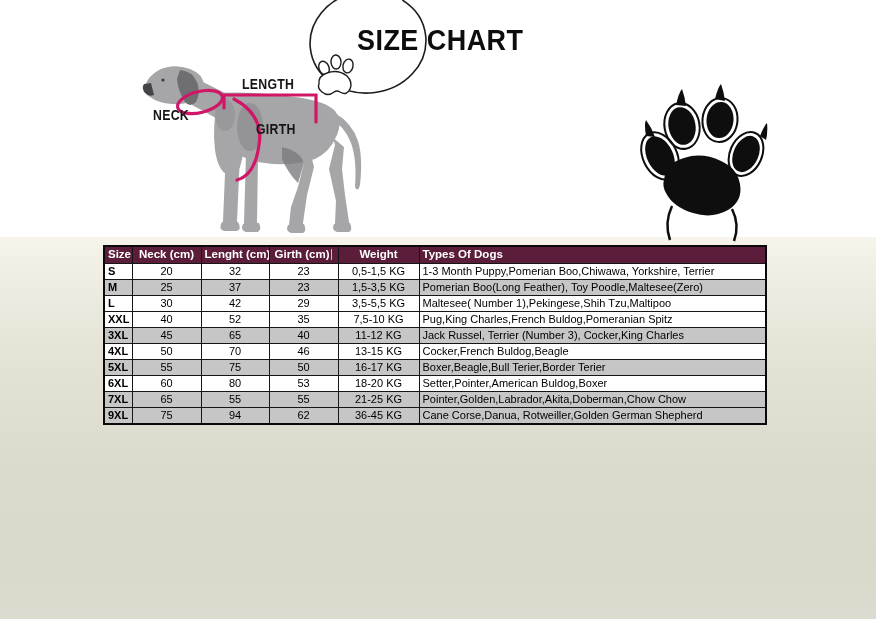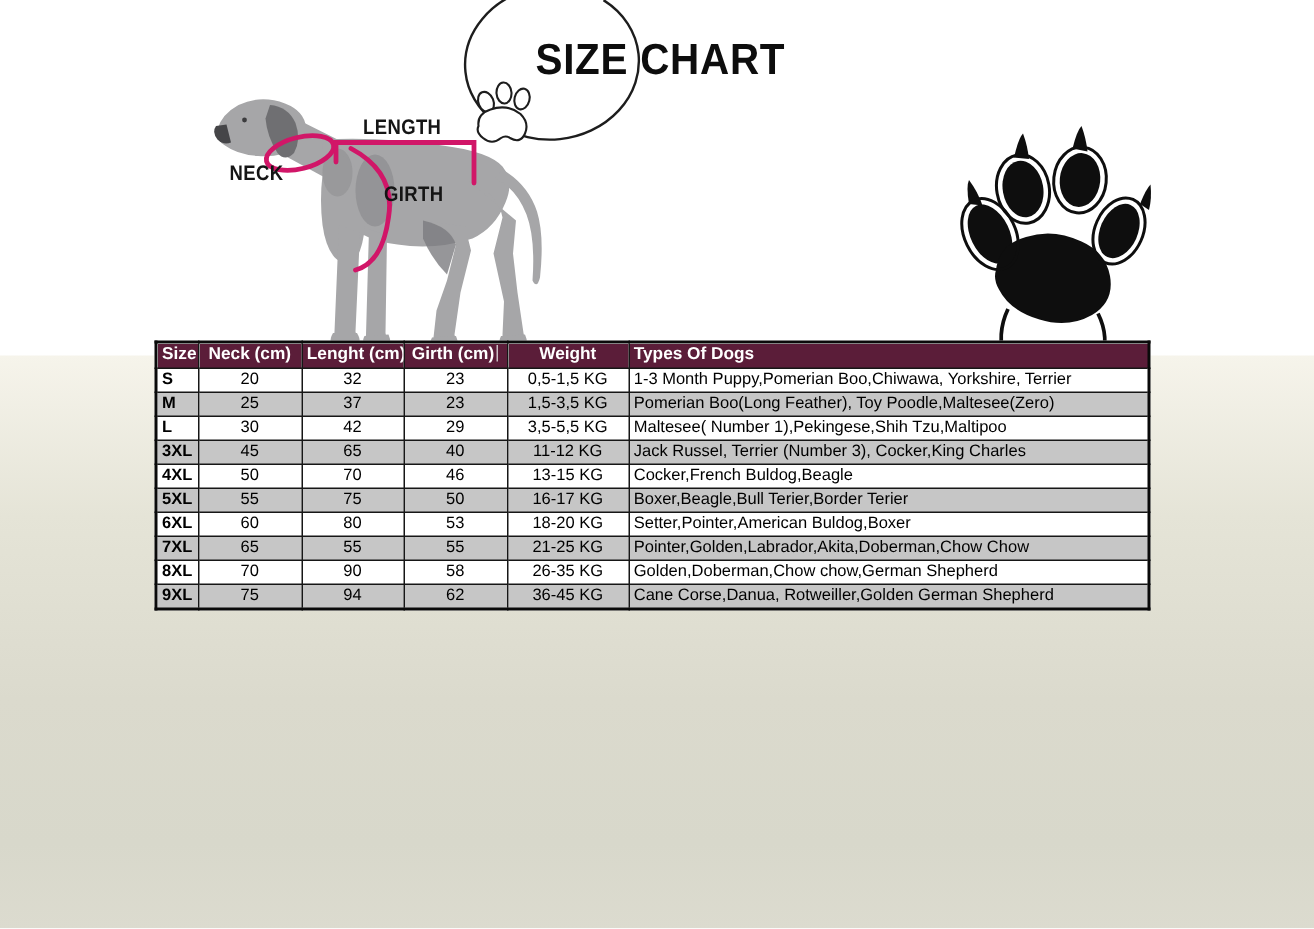--- a/index.html
+++ b/index.html
@@ -22,21 +22,21 @@
   .bigpaw-svg{position:absolute;left:636px;top:80px;}
   .lbl{
     position:absolute;font-weight:800;font-size:14px;color:#151515;
     transform:scaleX(.88);transform-origin:left top;white-space:nowrap;letter-spacing:.3px;
   }
   .lbl-neck{left:153px;top:107px;}
   .lbl-length{left:242px;top:76px;}
   .lbl-girth{left:256px;top:121px;}
   
   .size-table{
-    position:absolute;left:103px;top:227px;width:662px;
+    position:absolute;left:103px;top:245px;width:662px;
     border-collapse:collapse;table-layout:fixed;
     font-size:11px;background:#fff;border:2px solid #0a0a0a;
   }
   .size-table th,.size-table td{
     border:1px solid #161616;padding:1px 3px;height:13px;
     overflow:hidden;white-space:nowrap;vertical-align:middle;line-height:1.15;
   }
   .size-table thead th{
     background:var(--header-maroon,#5b1d39);color:#fff;font-weight:700;
     font-size:11.5px;height:14px;
@@ -162,20 +162,28 @@
           <td class="c5 a-l">Pomerian Boo(Long Feather), Toy Poodle,Maltesee(Zero)</td>
         </tr>
         <tr>
           <td class="c0 a-l">L</td>
           <td class="c1 a-c">30</td>
           <td class="c2 a-c">42</td>
           <td class="c3 a-c">29</td>
           <td class="c4 a-c">3,5-5,5 KG</td>
           <td class="c5 a-l">Maltesee( Number 1),Pekingese,Shih Tzu,Maltipoo</td>
         </tr>
+        <tr>
+          <td class="c0 a-l">XXL</td>
+          <td class="c1 a-c">40</td>
+          <td class="c2 a-c">52</td>
+          <td class="c3 a-c">35</td>
+          <td class="c4 a-c">7,5-10 KG</td>
+          <td class="c5 a-l">Pug,King Charles,French Buldog,Pomeranian Spitz</td>
+        </tr>
         <tr class="alt">
           <td class="c0 a-l">3XL</td>
           <td class="c1 a-c">45</td>
           <td class="c2 a-c">65</td>
           <td class="c3 a-c">40</td>
           <td class="c4 a-c">11-12 KG</td>
           <td class="c5 a-l">Jack Russel, Terrier (Number 3), Cocker,King Charles</td>
         </tr>
         <tr>
           <td class="c0 a-l">4XL</td>
@@ -202,28 +210,20 @@
           <td class="c5 a-l">Setter,Pointer,American Buldog,Boxer</td>
         </tr>
         <tr class="alt">
           <td class="c0 a-l">7XL</td>
           <td class="c1 a-c">65</td>
           <td class="c2 a-c">55</td>
           <td class="c3 a-c">55</td>
           <td class="c4 a-c">21-25 KG</td>
           <td class="c5 a-l">Pointer,Golden,Labrador,Akita,Doberman,Chow Chow</td>
         </tr>
-        <tr>
-          <td class="c0 a-l">8XL</td>
-          <td class="c1 a-c">70</td>
-          <td class="c2 a-c">90</td>
-          <td class="c3 a-c">58</td>
-          <td class="c4 a-c">26-35 KG</td>
-          <td class="c5 a-l">Golden,Doberman,Chow chow,German Shepherd</td>
-        </tr>
         <tr class="alt">
           <td class="c0 a-l">9XL</td>
           <td class="c1 a-c">75</td>
           <td class="c2 a-c">94</td>
           <td class="c3 a-c">62</td>
           <td class="c4 a-c">36-45 KG</td>
           <td class="c5 a-l">Cane Corse,Danua, Rotweiller,Golden German Shepherd</td>
         </tr>
       </tbody>
   </table>

